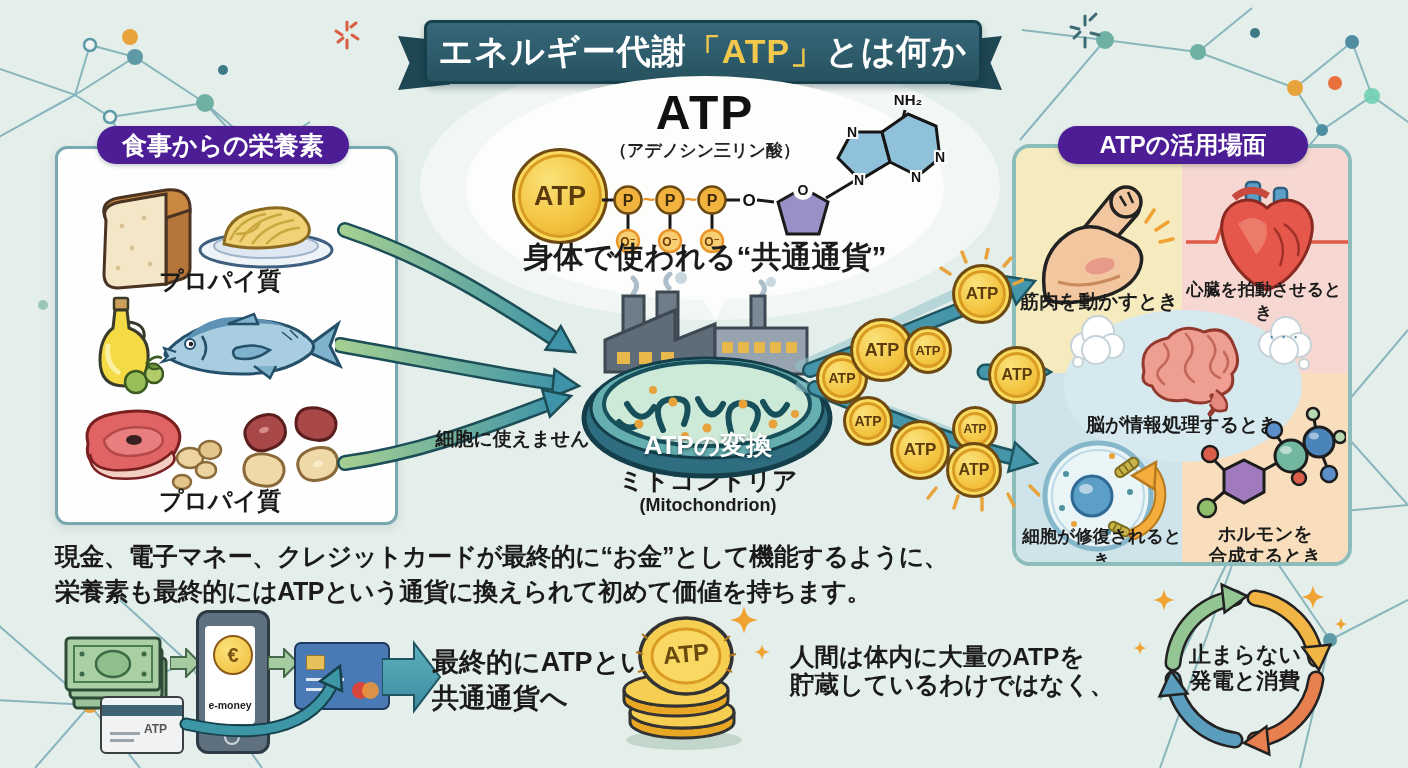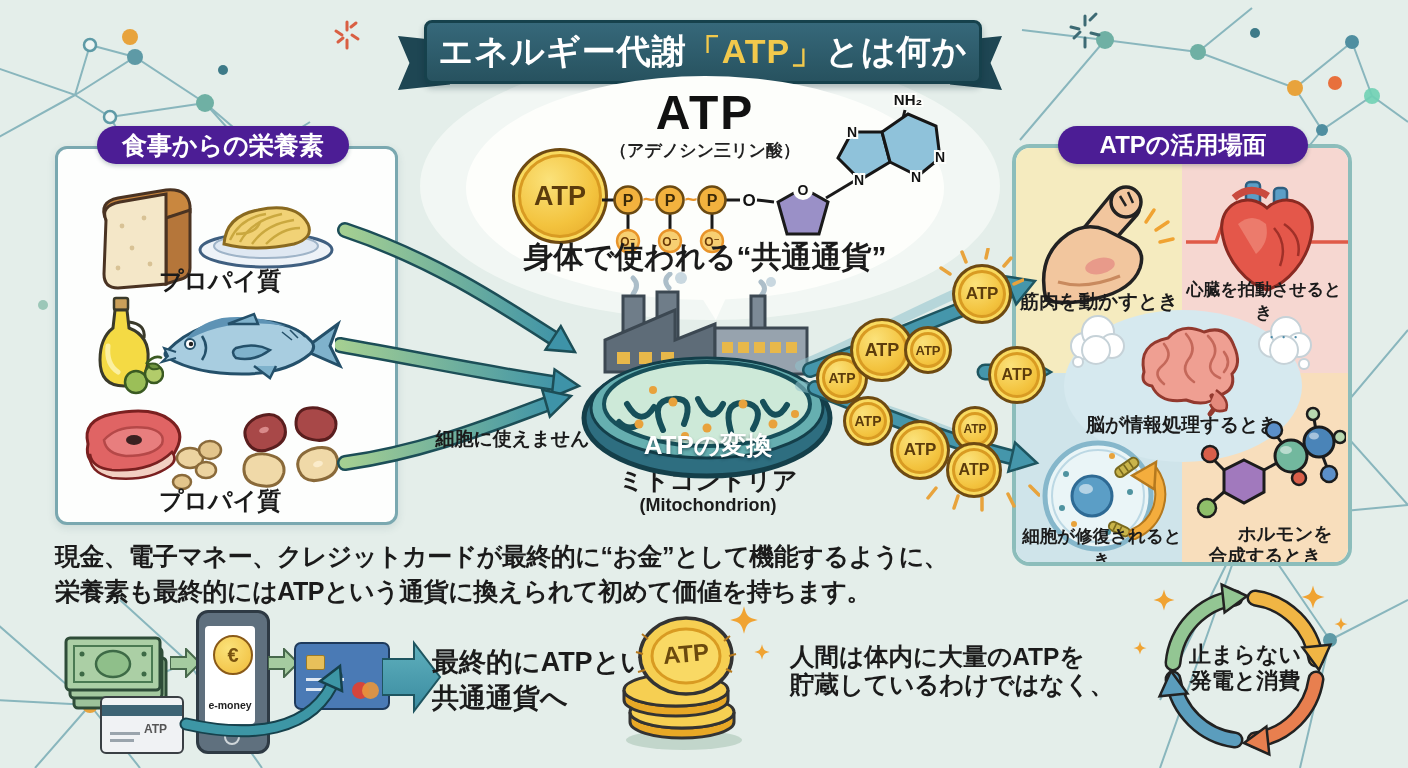--- a/index.html
+++ b/index.html
@@ -438,21 +438,21 @@
       <circle cx="95" cy="52" r="16" fill="#72b89e" stroke="#1c1c1c" stroke-width="3"></circle>
       <ellipse cx="90" cy="46" rx="6" ry="4" fill="#fff" opacity=".5"></ellipse>
       <circle cx="78" cy="26" r="8" fill="#5b8fc9" stroke="#1c1c1c" stroke-width="2.5"></circle>
       <circle cx="103" cy="74" r="7" fill="#d95f4a" stroke="#1c1c1c" stroke-width="2.5"></circle>
       <circle cx="123" cy="38" r="15" fill="#4a84b8" stroke="#1c1c1c" stroke-width="3"></circle>
       <ellipse cx="118" cy="32" rx="5" ry="3.5" fill="#fff" opacity=".5"></ellipse>
       <circle cx="117" cy="10" r="6" fill="#b8d8b0" stroke="#1c1c1c" stroke-width="2.5"></circle>
       <circle cx="144" cy="33" r="6" fill="#b8d8b0" stroke="#1c1c1c" stroke-width="2.5"></circle>
       <circle cx="133" cy="70" r="8" fill="#5b8fc9" stroke="#1c1c1c" stroke-width="2.5"></circle>
     </svg>
-    <div class="abs ctr jp" style="left:166px;top:374px;width:166px;height:22px;font-size:18.5px;padding-left:20px;">
+    <div class="abs ctr jp" style="left:166px;top:374px;width:166px;height:22px;font-size:18.5px;">
       <span>ホルモンを</span>
     </div>
     <div class="abs ctr jp" style="left:166px;top:396px;width:166px;height:22px;font-size:18.5px;">
       <span>合成するとき</span>
     </div>
   </div>
   <div class="abs pill" style="left:1058px;top:126px;width:250px;height:38px;font-size:24px;z-index:4;">
     <span>ATPの活用場面</span>
   </div>
 

